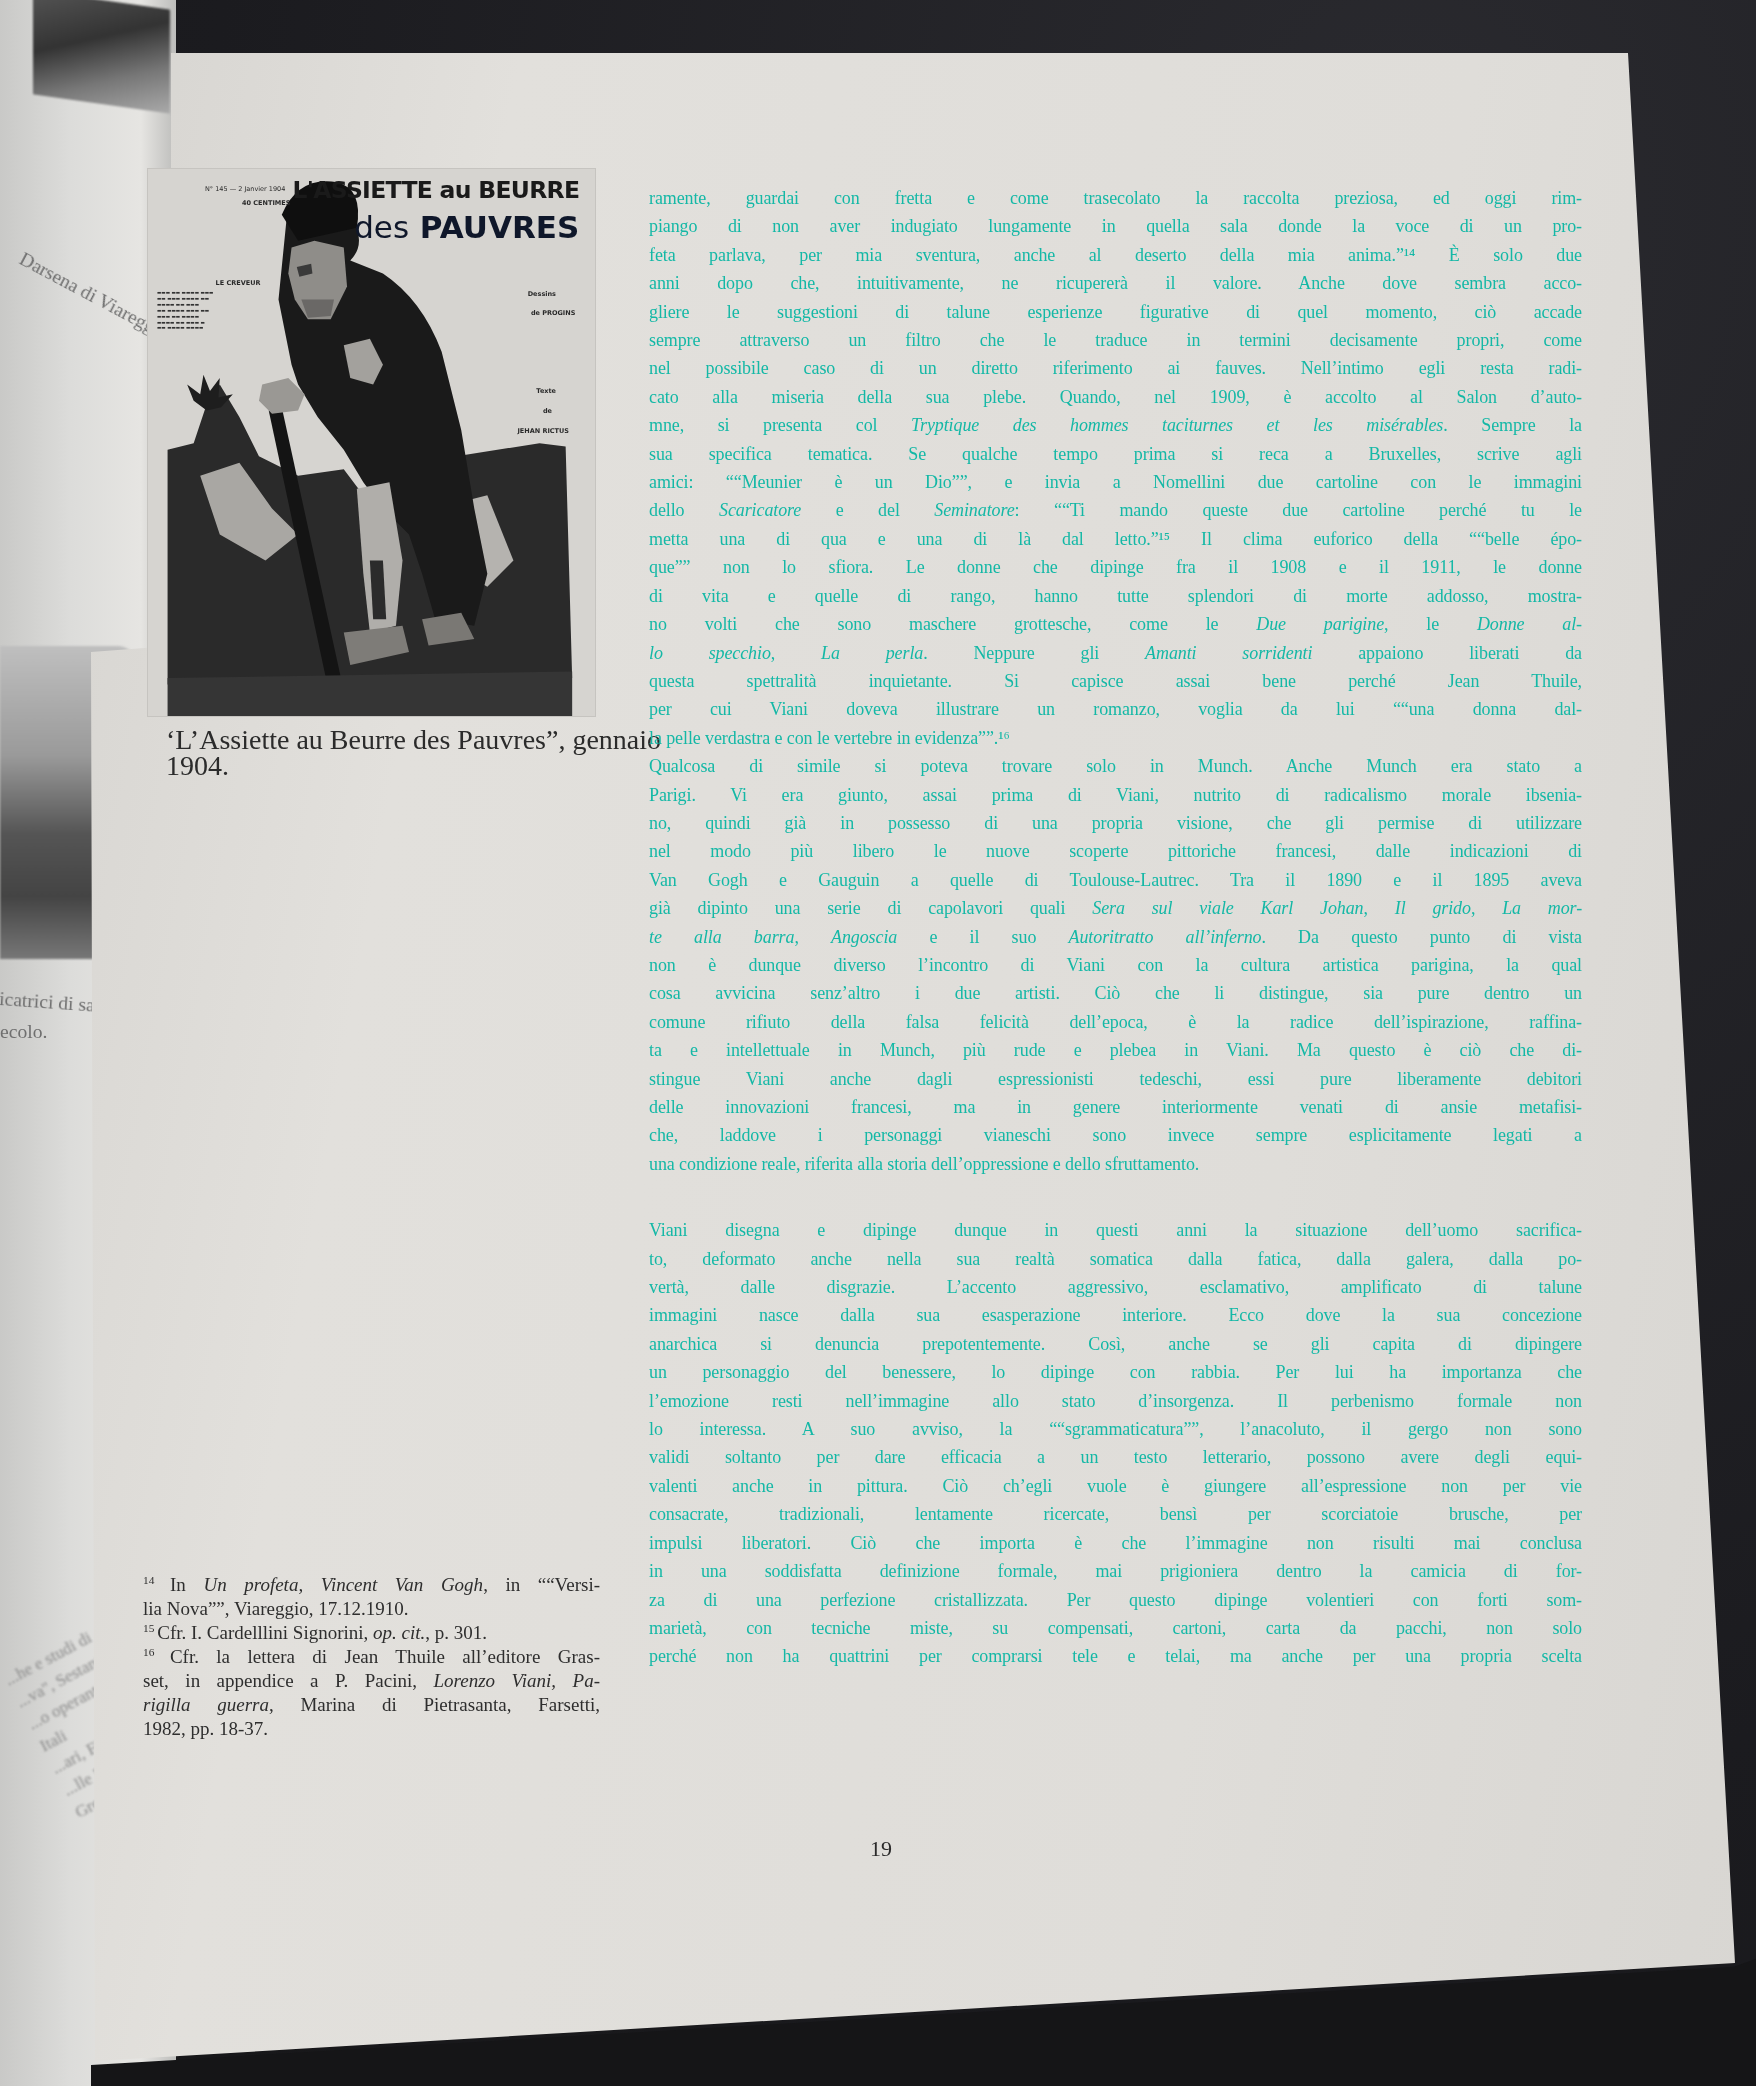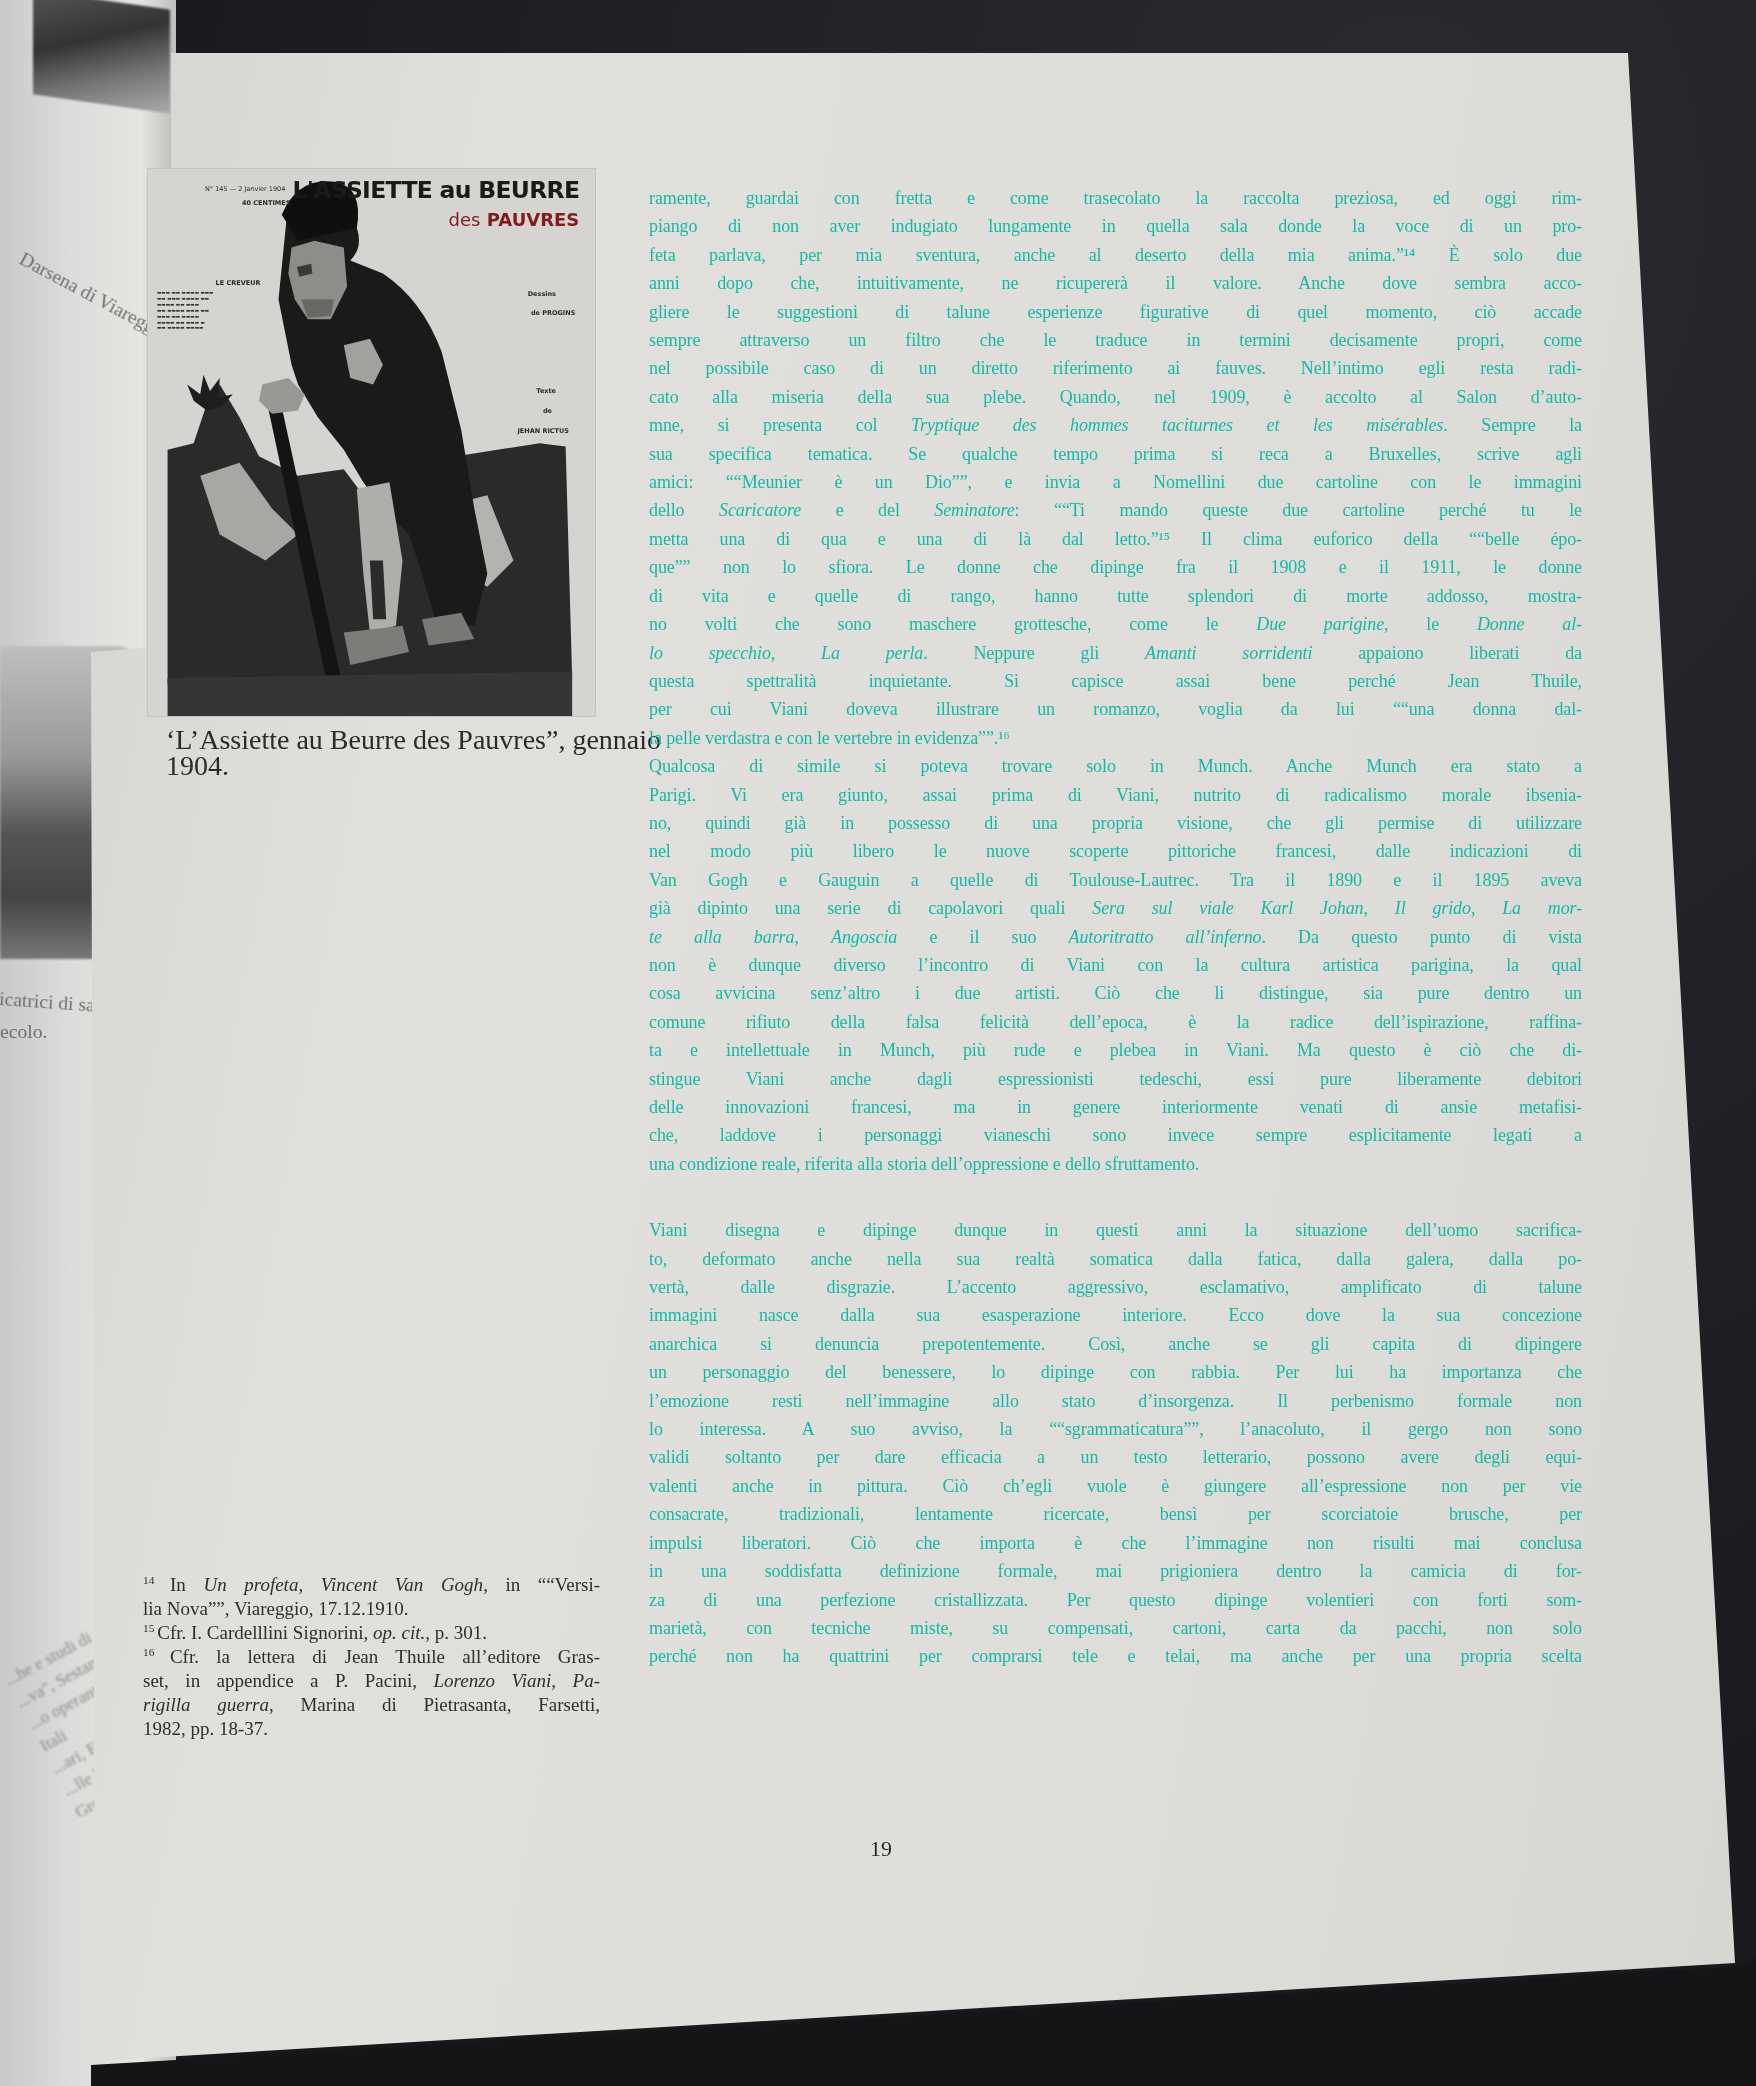--- a/index.html
+++ b/index.html
@@ -55,21 +55,21 @@
   .poster {
     position:absolute; left:147px; top:168px; width:447px; height:547px;
     background:#d6d4d0; border:1.3px solid #c6c4c0; overflow:hidden;
   }
   .poster .title1 {
     position:absolute; right:15.7px; top:6.5px; font-family:"DejaVu Sans",sans-serif;
     font-weight:bold; font-size:23.5px; color:#1a1a1a; letter-spacing:-0.7px; white-space:nowrap;
   }
   .poster .title2 {
     position:absolute; right:15.7px; top:40px; font-family:"DejaVu Sans",sans-serif;
-    font-weight:bold; font-size:18px; color:#7f1d1d; white-space:nowrap;
+    font-weight:bold; font-size:31px; color:#0f172a; white-space:nowrap;
   }
   .poster .title2 .des { font-weight:normal; }
   .poster .small {
     position:absolute; font-family:"DejaVu Sans",sans-serif; font-size:6.5px;
     font-weight:bold; color:#2a2a2a; white-space:nowrap;margin-left:48px;
   }
   .poster .verse {
     position:absolute; left:9px; top:121px; width:130px; font-size:4.6px; line-height:5.9px;
     color:#333; font-family:"DejaVu Sans",sans-serif;
   }

